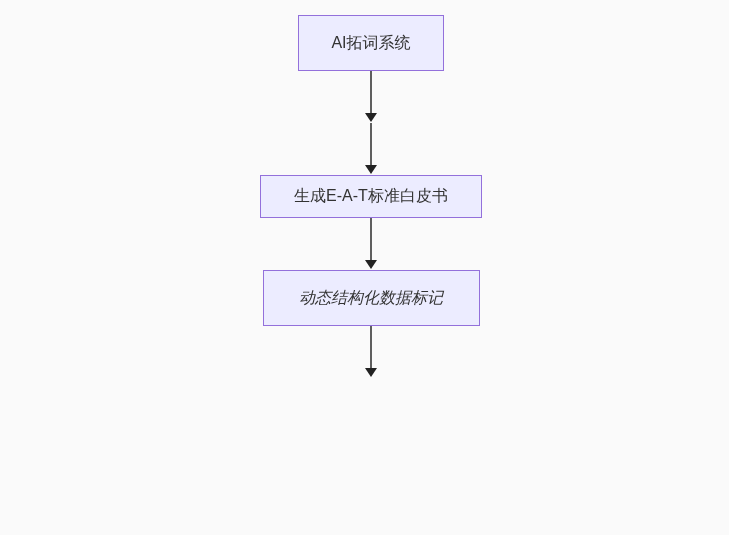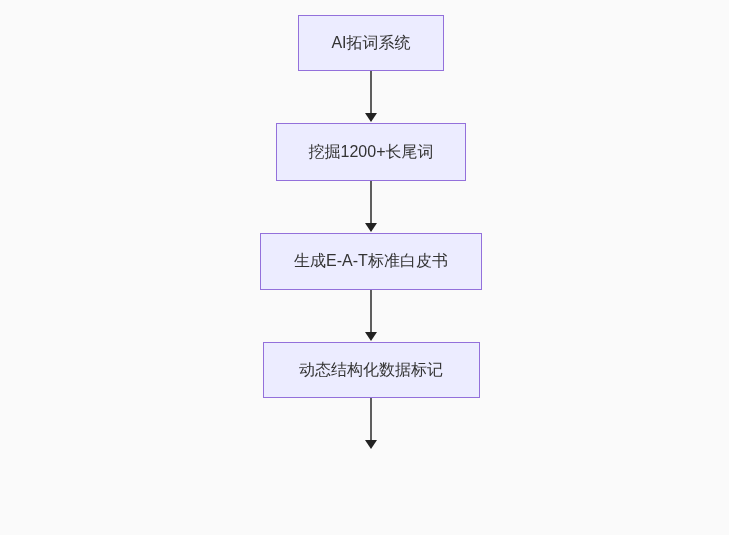--- a/index.html
+++ b/index.html
@@ -40,22 +40,22 @@
     padding: 0 24px;
     background: var(--node-fill);
     border: 1px solid var(--node-border);
     color: var(--text);
     font-size: 16px;
     white-space: nowrap;
     text-align: center;
   }
   .node.n1 { min-width: 146px; }
   .node.n2 { min-width: 190px; height: 58px; }
-  .node.n3 { min-width: 222px; height: 57px; }
-  .node.n4 { min-width: 217px; }
+  .node.n3 { min-width: 222px; height: 43px; }
+  .node.n4 { min-width: 217px; font-style: italic; }
   .node.n5 { min-width: 232px; }
   .arrow {
     position: relative;
     width: 14px;
     height: 52px;
     display: flex;
     flex-direction: column;
     align-items: center;
   }
   .arrow-line {
@@ -78,21 +78,20 @@
 <div class="canvas">
   <div class="flow-column">
 
     <div class="node n1">AI拓词系统</div>
 
     <div class="arrow">
       <div class="arrow-line"></div>
       <div class="arrow-head"></div>
     </div>
 
-    <div class="node n2">挖掘1200+长尾词</div>
 
     <div class="arrow">
       <div class="arrow-line"></div>
       <div class="arrow-head"></div>
     </div>
 
     <div class="node n3">生成E-A-T标准白皮书</div>
 
     <div class="arrow">
       <div class="arrow-line"></div>

